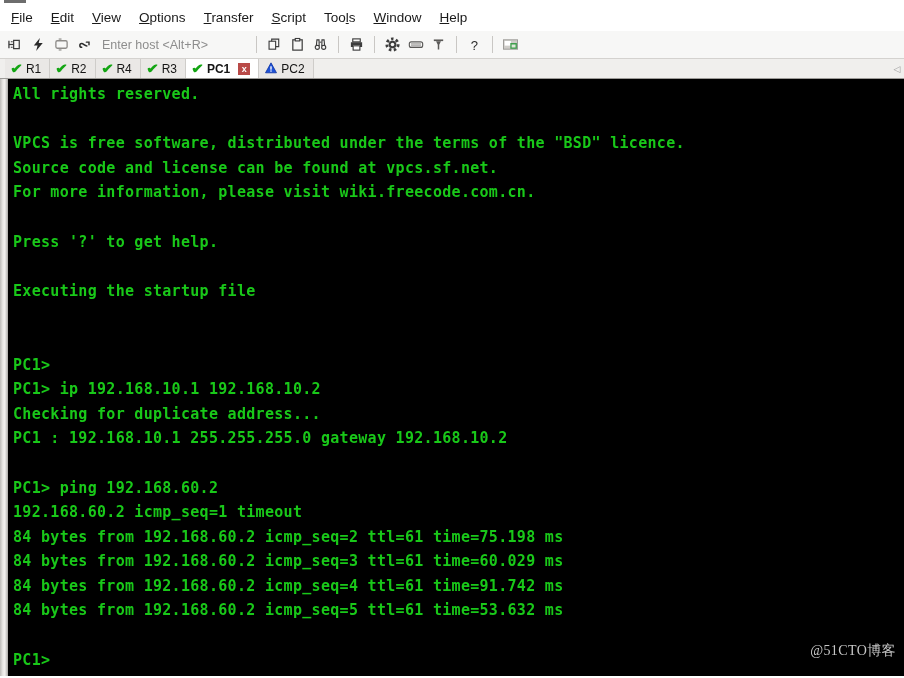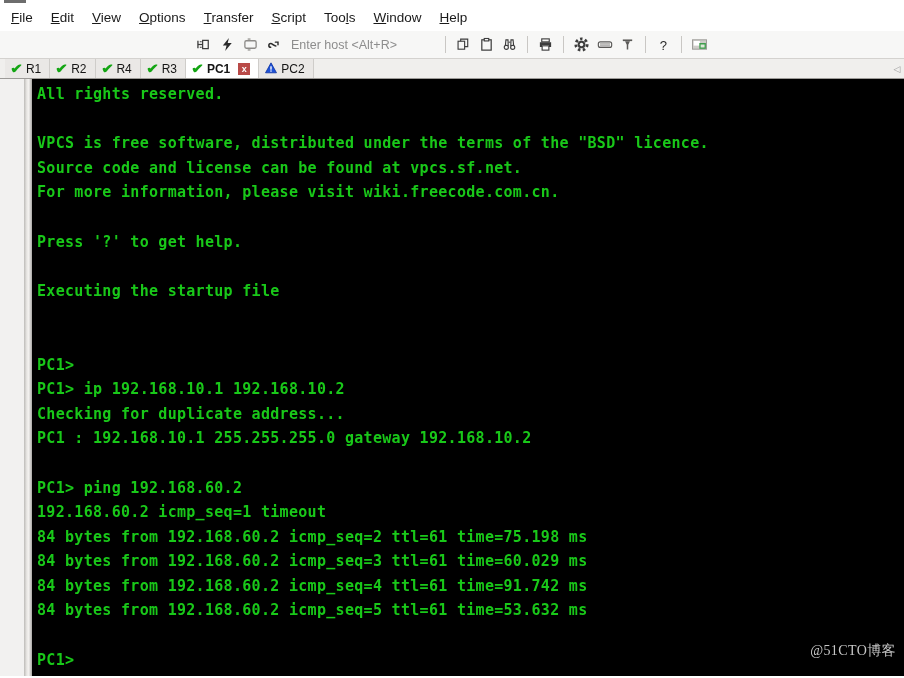--- a/index.html
+++ b/index.html
@@ -64,21 +64,20 @@
   
   .toolbar {
     height: 28px;
     background: #f7f7f6;
     border-bottom: 1px solid #d4d2cf;
     display: flex;
     align-items: center;
     padding: 0 4px;
     flex: 0 0 auto;
     box-sizing: border-box;
-    justify-content: center;
   }
   .tb-btn {
     width: 21px;
     height: 22px;
     display: flex;
     align-items: center;
     justify-content: center;
     margin: 0 1px;
     color: #3d3d3d;
     cursor: default;
@@ -170,21 +169,20 @@
     cursor: default;
   }
 
   
   .term-wrap {
     flex: 1 1 auto;
     position: relative;
     display: flex;
     background: #a21caf;
     overflow: hidden;
-    margin-left: 24px;
   }
   .term-left-rail {
     width: 8px;
     flex: 0 0 auto;
     background: linear-gradient(to right, #bdbbb8 0%, #e9e7e4 35%, #f4f2f0 60%, #a9a7a4 100%);
     border-right: 1px solid #000;
   }
   .term {
     flex: 1 1 auto;
     background: #000000;

